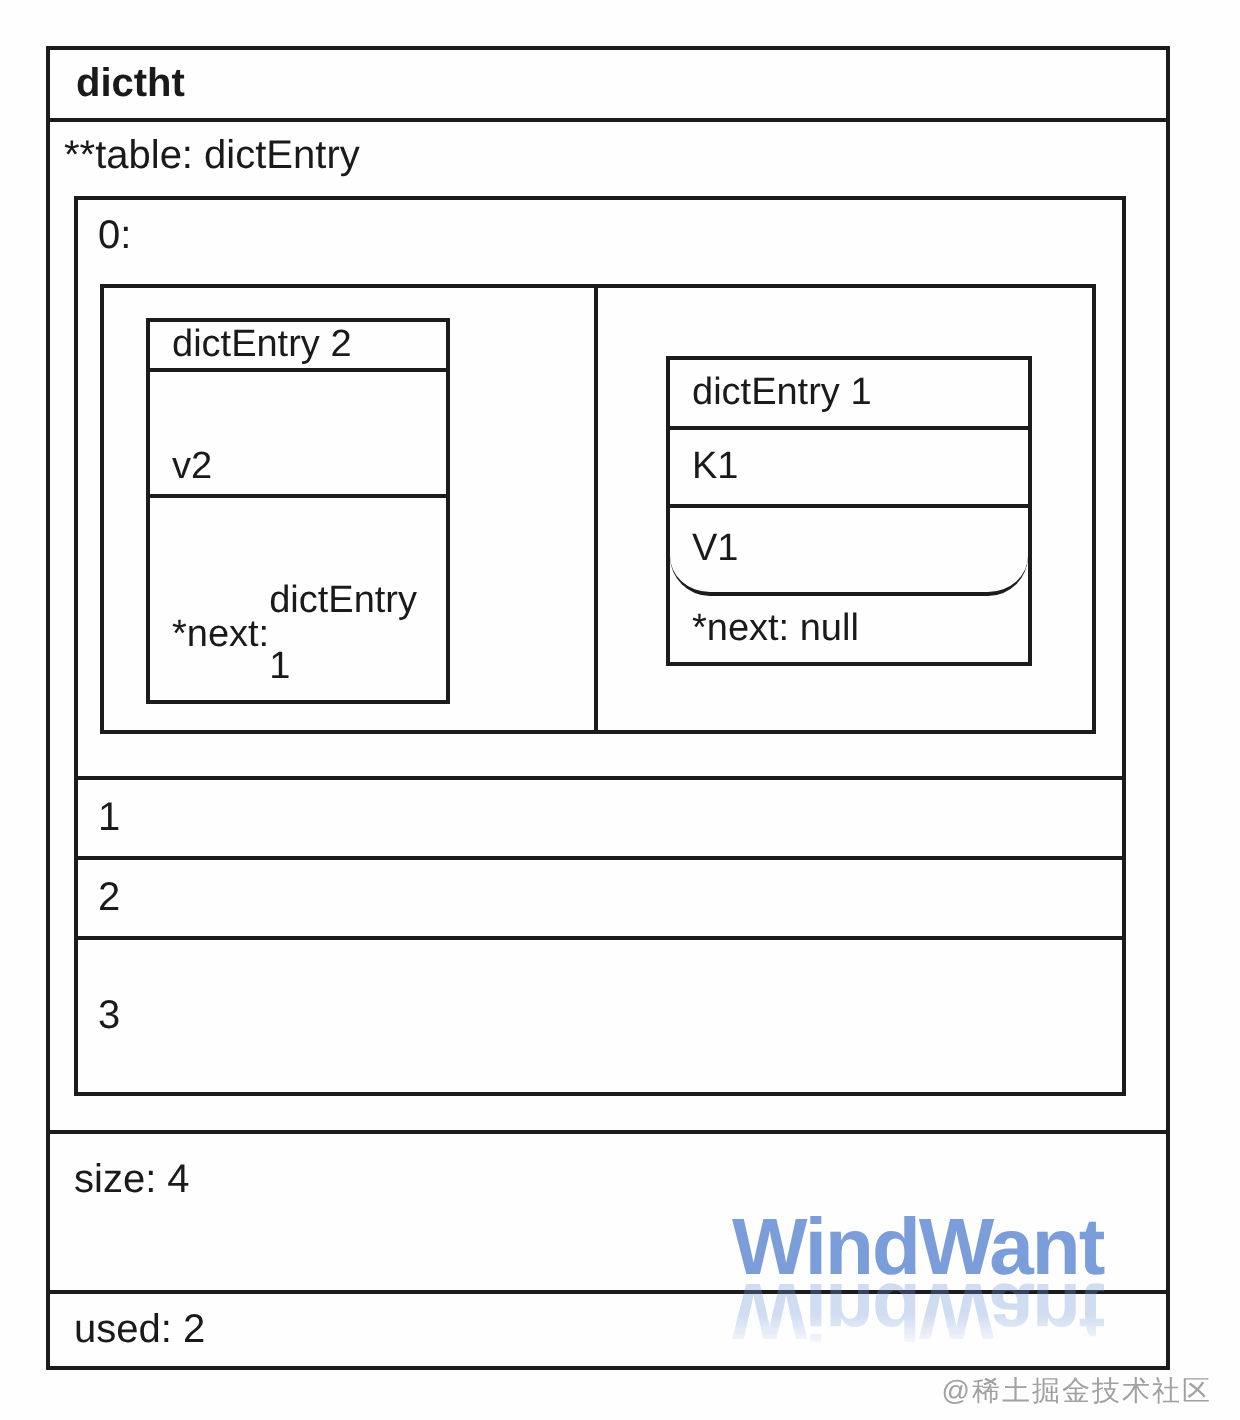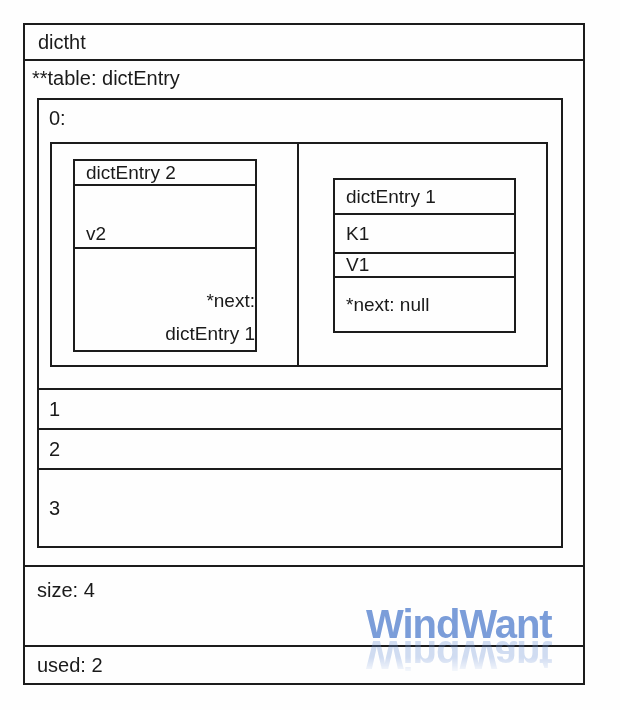--- a/index.html
+++ b/index.html
@@ -14,49 +14,49 @@
   }
   .box { box-sizing: border-box; border: 2px solid #1c1c1c; position: absolute; background: transparent; }
 
   
   .outer { left: 23px; top: 23px; width: 562px; height: 662px; }
 
   .row { box-sizing: border-box; display: flex; align-items: center; font-size: 20px; }
 
   .dictht-row {
     position: absolute; left: 0; top: 0; width: 100%; height: 36px;
-    border-bottom: 2px solid #1c1c1c; padding-left: 13px;
+    border-bottom: 2px solid #1c1c1c; padding-left: 13px; font-weight: bold;
   }
   .table-label {
     position: absolute; left: 7px; top: 42px; font-size: 20px;
   }
 
   
   .inner { left: 12px; top: 73px; width: 526px; height: 450px; display: flex; flex-direction: column; }
   .inner .hdr { box-sizing: border-box; height: 40px; border-bottom: 2px solid #1c1c1c; display: flex; align-items: center; padding-left: 10px; font-size: 20px; }
   .slot0 { box-sizing: border-box; position: relative; height: 290px; border-bottom: 2px solid #1c1c1c; }
   .slot0-label { position: absolute; left: 10px; top: 7px; font-size: 20px; }
   .slot-num { box-sizing: border-box; height: 40px; border-bottom: 2px solid #1c1c1c; display: flex; align-items: center; padding-left: 10px; font-size: 20px; }
   .slot-num.last { border-bottom: none; flex: 1; }
 
   
   .bucket { left: 11px; top: 42px; width: 498px; height: 225px; display: flex; }
   .compartment { position: relative; box-sizing: border-box; width: 50%; height: 100%; }
   .compartment.left { border-right: 2px solid #1c1c1c; }
 
   
   .entry-table { display: flex; flex-direction: column; }
-  .entry-left { left: 21px; top: 15px; width: 184px; height: 193px; gap: 35px; }
+  .entry-left { left: 21px; top: 15px; width: 152px; height: 193px; gap: 35px; }
   .entry-right { left: 34px; top: 34px; width: 183px; height: 155px; }
   .cell { box-sizing: border-box; border-bottom: 2px solid #1c1c1c; display: flex; align-items: center; padding-left: 11px; font-size: 19px; }
   .cell.last { border-bottom: none; flex: 1; }
-  .cell.multiline { flex-direction: column; align-items: flex-end; justify-content: center; line-height: 33px; }
+  .cell.multiline { align-items: center; justify-content: center; line-height: 33px; }
   .cell.multiline span { display: block; }
   .el-r1 { height: 36px; } .el-r2 { height: 39px; } .el-r3 { height: 40px; }
-  .er-r1 { height: 35px; } .er-r2 { height: 39px; } .er-r3 { height: 24px; }
+  .er-r1 { height: 35px; } .er-r2 { height: 39px; } .er-r3 { height: 44px; border-radius: 20px; }
 
   
   .stat-size    { position: absolute; left: 0; top: 540px; width: 100%; height: 49px; border-top: 2px solid #1c1c1c; padding-left: 12px; }
   .stat-mask    { position: absolute; left: 0; top: 580px; width: 100%; height: 40px; border-top: 2px solid #1c1c1c; padding-left: 12px; }
   .stat-used    { position: absolute; left: 0; top: 620px; width: 100%; height: 38px; border-top: 2px solid #1c1c1c; padding-left: 12px; }
 
   
   .windwant {
     position: absolute; left: 366px; top: 602px; z-index: 5;
     font-size: 40px; font-weight: bold; letter-spacing: -1px;
@@ -148,14 +148,15 @@
       <span>used: 2</span>
     </div>
 
   </div>
 
   <div class="windwant">
     <span class="ww-main">WindWant</span>
     <span class="ww-reflection">WindWant</span>
   </div>
 
+  <div class="community">@稀土掘金技术社区</div>
 
 </div>
 
 </body></html>

